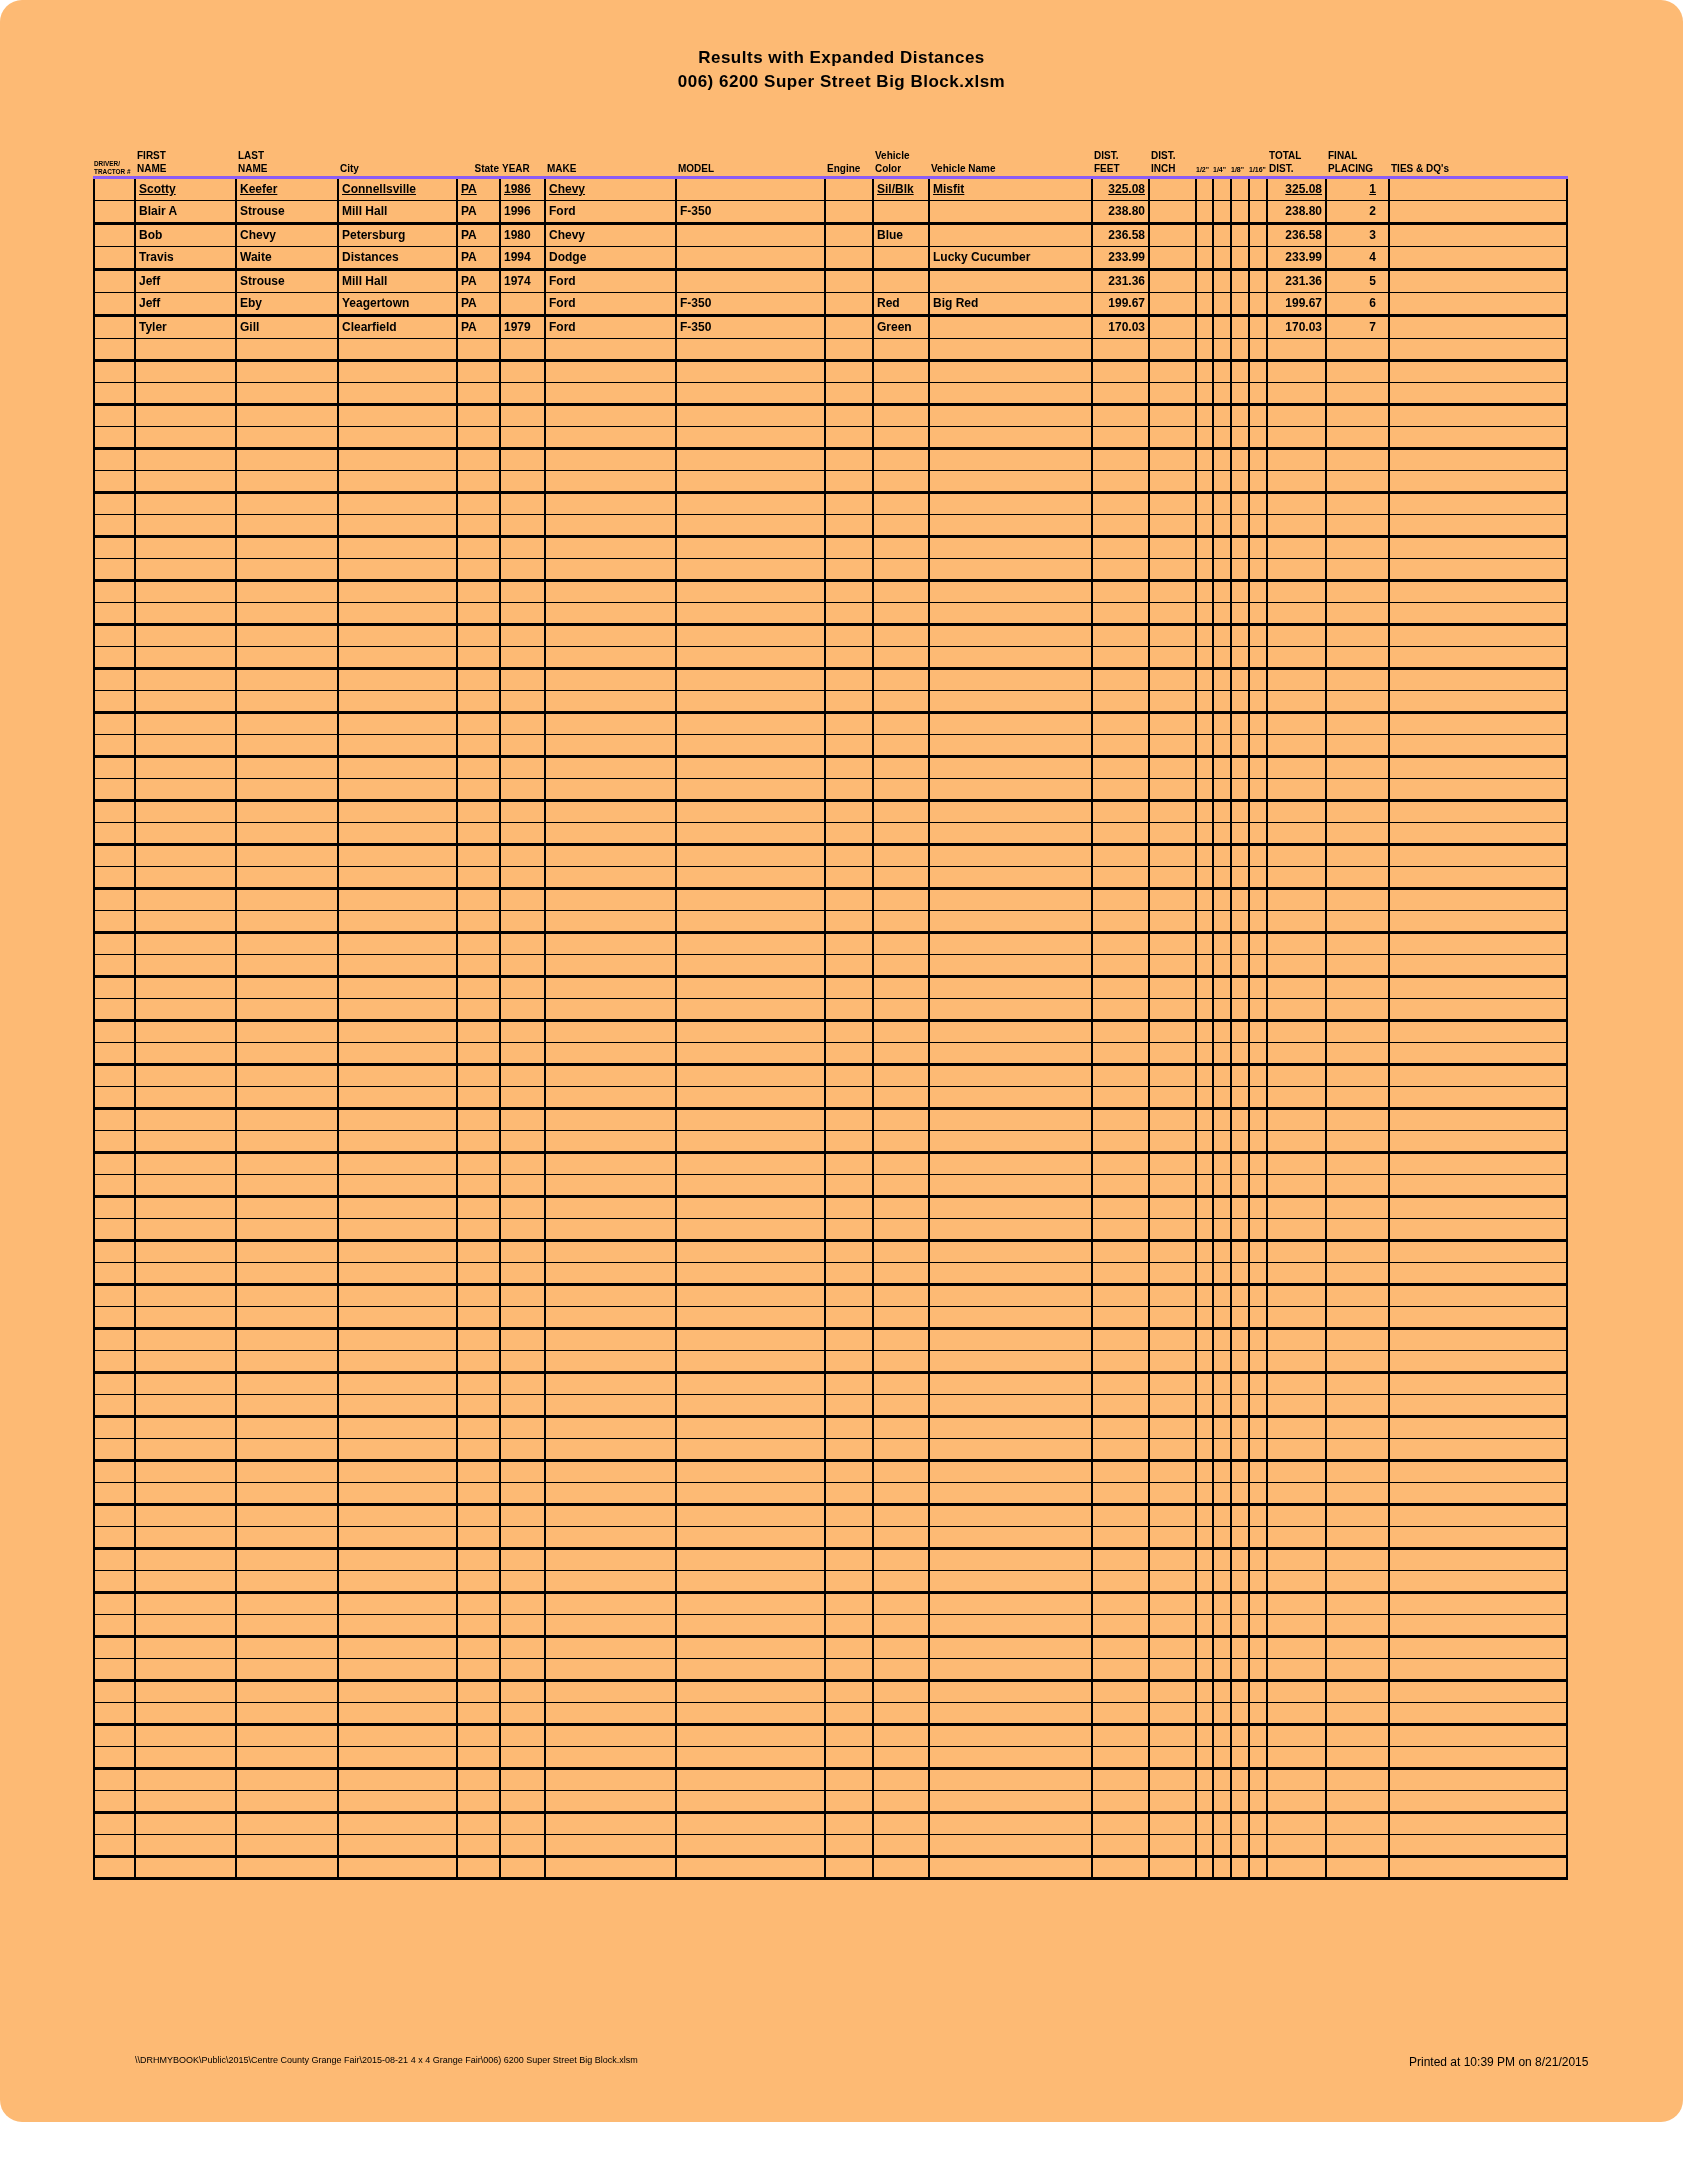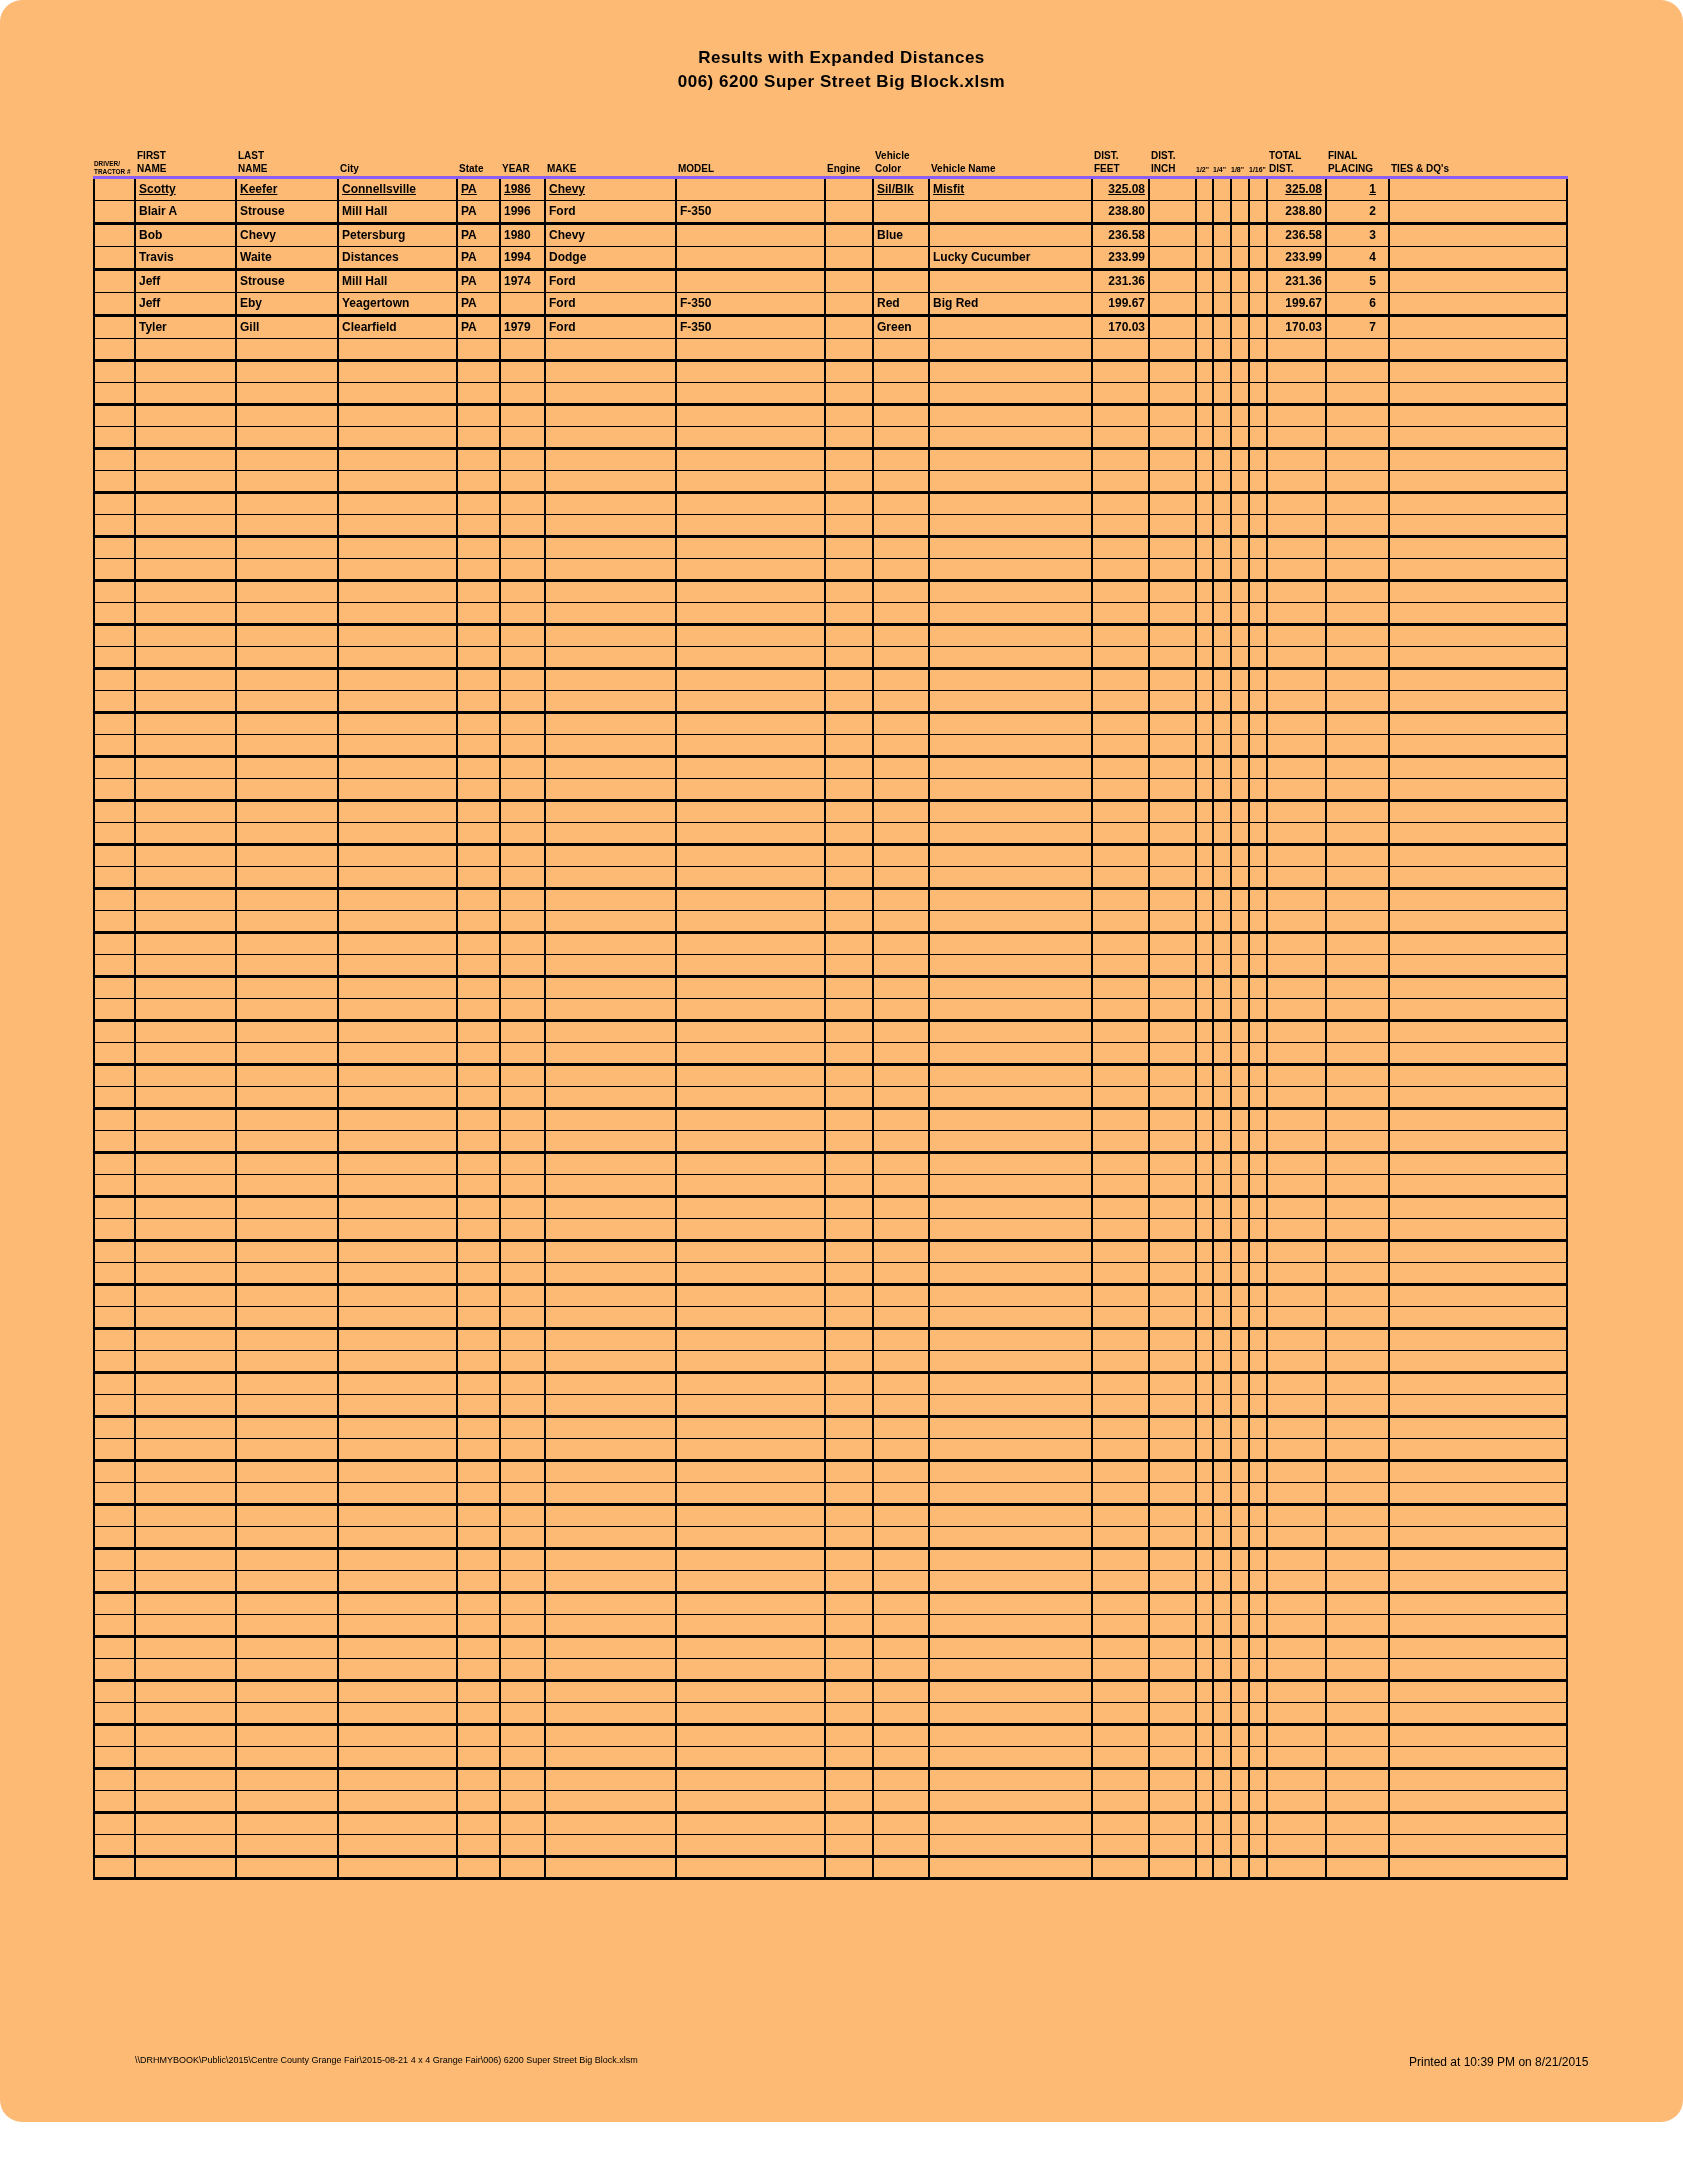--- a/index.html
+++ b/index.html
@@ -53,21 +53,21 @@
   </div>
 
   <div class="header-row" id="header-row">
       <div class="hcell small" style="width: 41px;">DRIVER/
 TRACTOR #</div>
       <div class="hcell" style="width: 101px;">FIRST
 NAME</div>
       <div class="hcell" style="width: 102px; margin-top: 24px;">LAST
 NAME</div>
       <div class="hcell" style="width: 119px;">City</div>
-      <div class="hcell" style="width: 43px;">State</div>
+      <div class="hcell" style="width: 43px; text-align: right;">State</div>
       <div class="hcell" style="width: 45px;">YEAR</div>
       <div class="hcell" style="width: 131px;">MAKE</div>
       <div class="hcell" style="width: 149px;">MODEL</div>
       <div class="hcell" style="width: 48px;">Engine</div>
       <div class="hcell" style="width: 56px;">Vehicle
 Color</div>
       <div class="hcell" style="width: 163px;">Vehicle Name</div>
       <div class="hcell" style="width: 57px;">DIST.
 FEET</div>
       <div class="hcell" style="width: 47px;">DIST.

